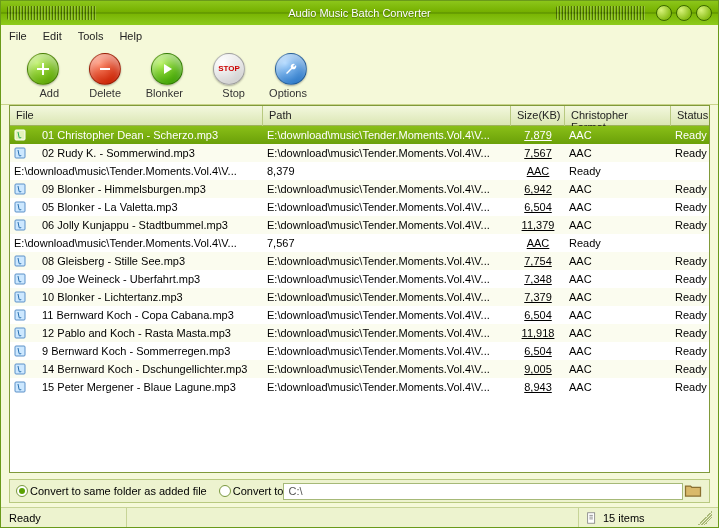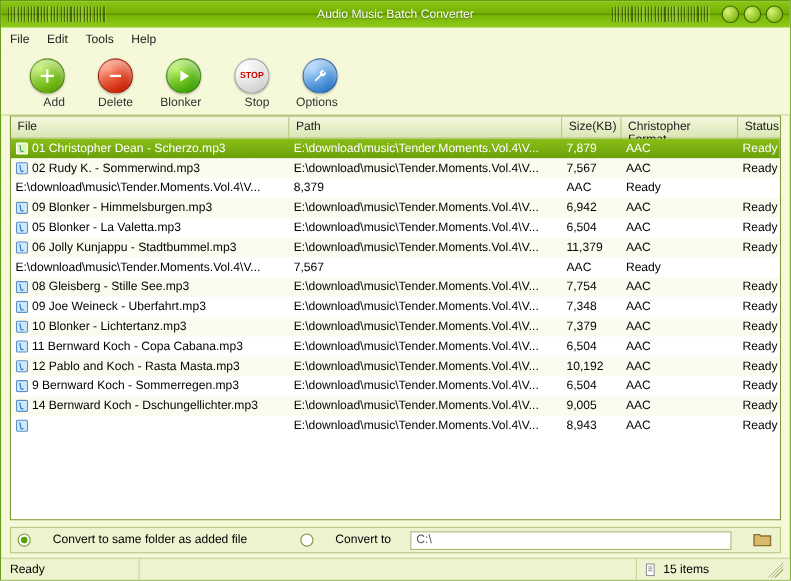--- a/index.html
+++ b/index.html
@@ -27,25 +27,25 @@
 
 .grid { flex: 1; margin: 0 8px 6px 8px; border: 1px solid #809a3a; background: #fff; display: flex; flex-direction: column; overflow: hidden; }
 .grid-header { height: 20px; background: linear-gradient(to bottom, #f3f8de 0%, #dbe6b4 100%); display: grid; grid-template-columns: 253px 248px 54px 106px 40px; border-bottom: 1px solid #9eb25b; }
 .grid-header div { padding: 3px 6px; border-right: 1px solid #b8c980; color: #222; }
 .grid-body { flex: 1; overflow: hidden; }
 .row { height: 18px; display: grid; grid-template-columns: 253px 248px 54px 106px 40px; align-items: center; }
 .row.even { background: #fbfcef; }
 .row.odd { background: #fff; }
 .row.sel { background: linear-gradient(to bottom, #8abf18, #6aa008); color: #fff; }
 .cell { padding: 0 4px; overflow: hidden; white-space: nowrap; text-overflow: ellipsis; }
-.cell.file { display: flex; align-items: center; gap: 3px; }
+.cell.file { display: flex; align-items: center; gap: 16px; }
 .fileico { width: 12px; height: 12px; flex-shrink: 0; }
-.row .cell:nth-child(3){text-align:left;}
-
-.bottombar { margin: 0 8px 4px 8px; height: 24px; border: 1px solid #b8c980; background: #edf3cf; display: flex; align-items: center; padding: 0 6px; gap: 18px; }
+.row .cell:nth-child(3){text-align:center;text-decoration:underline;}
+
+.bottombar { margin: 0 8px 4px 8px; height: 24px; border: 1px solid #b8c980; background: #edf3cf; display: flex; align-items: center; padding: 0 6px; gap: 0; }
 .radio { width: 12px; height: 12px; border-radius: 50%; border: 1px solid #7a9840; background: #fff; display: inline-flex; align-items: center; justify-content: center; margin-right: 2px; }
 .radio.on::after { content: ''; width: 6px; height: 6px; background: #5aa003; border-radius: 50%; }
 .pathbox { flex: 1; height: 17px; border: 1px solid #a6b978; background: #fff; padding: 1px 4px; color: #555; }
 .browse { width: 20px; height: 18px; display:flex;align-items:center;justify-content:center; }
 
 .statusbar { height: 20px; display: flex; align-items: center; background: #edf3cf; border-top: 1px solid #c7d497; padding: 0 6px; }
 .status-left { flex: 0 0 120px; height: 100%; border-right: 1px solid #c7d497; display:flex;align-items:center; padding-left:2px;}
 .status-mid { flex: 1; }
 .status-items { width: 120px; border-left: 1px solid #c7d497; height: 100%; display: flex; align-items: center; gap: 4px; padding-left: 6px; }
 .status-items svg{width:14px;height:14px;}
@@ -254,21 +254,21 @@
         </div>
         <div class="row even">
           <div class="cell file">
             <svg class="fileico" viewBox="0 0 12 12">
               <rect x="1" y="1" width="10" height="10" rx="1" fill="#cde8ff" stroke="#5a90c8"></rect>
               <path d="M4 3l1 5a1 1 0 102 0" stroke="#2a70b0" fill="none"></path>
             </svg>
             <span>12 Pablo and Koch - Rasta Masta.mp3</span>
           </div>
           <div class="cell">E:\download\music\Tender.Moments.Vol.4\V...</div>
-          <div class="cell">10,192</div>
+          <div class="cell">11,918</div>
           <div class="cell">AAC</div>
           <div class="cell">Ready</div>
         </div>
         <div class="row odd">
           <div class="cell file">
             <svg class="fileico" viewBox="0 0 12 12">
               <rect x="1" y="1" width="10" height="10" rx="1" fill="#cde8ff" stroke="#5a90c8"></rect>
               <path d="M4 3l1 5a1 1 0 102 0" stroke="#2a70b0" fill="none"></path>
             </svg>
             <span>9 Bernward Koch - Sommerregen.mp3</span>
@@ -290,20 +290,21 @@
           <div class="cell">9,005</div>
           <div class="cell">AAC</div>
           <div class="cell">Ready</div>
         </div>
         <div class="row odd">
           <div class="cell file">
             <svg class="fileico" viewBox="0 0 12 12">
               <rect x="1" y="1" width="10" height="10" rx="1" fill="#cde8ff" stroke="#5a90c8"></rect>
               <path d="M4 3l1 5a1 1 0 102 0" stroke="#2a70b0" fill="none"></path>
             </svg>
+            <span>15 Peter Mergener - Blaue Lagune.mp3</span>
           </div>
           <div class="cell">E:\download\music\Tender.Moments.Vol.4\V...</div>
           <div class="cell">8,943</div>
           <div class="cell">AAC</div>
           <div class="cell">Ready</div>
         </div>
       </div>
   </div>
 
   <div class="bottombar">

